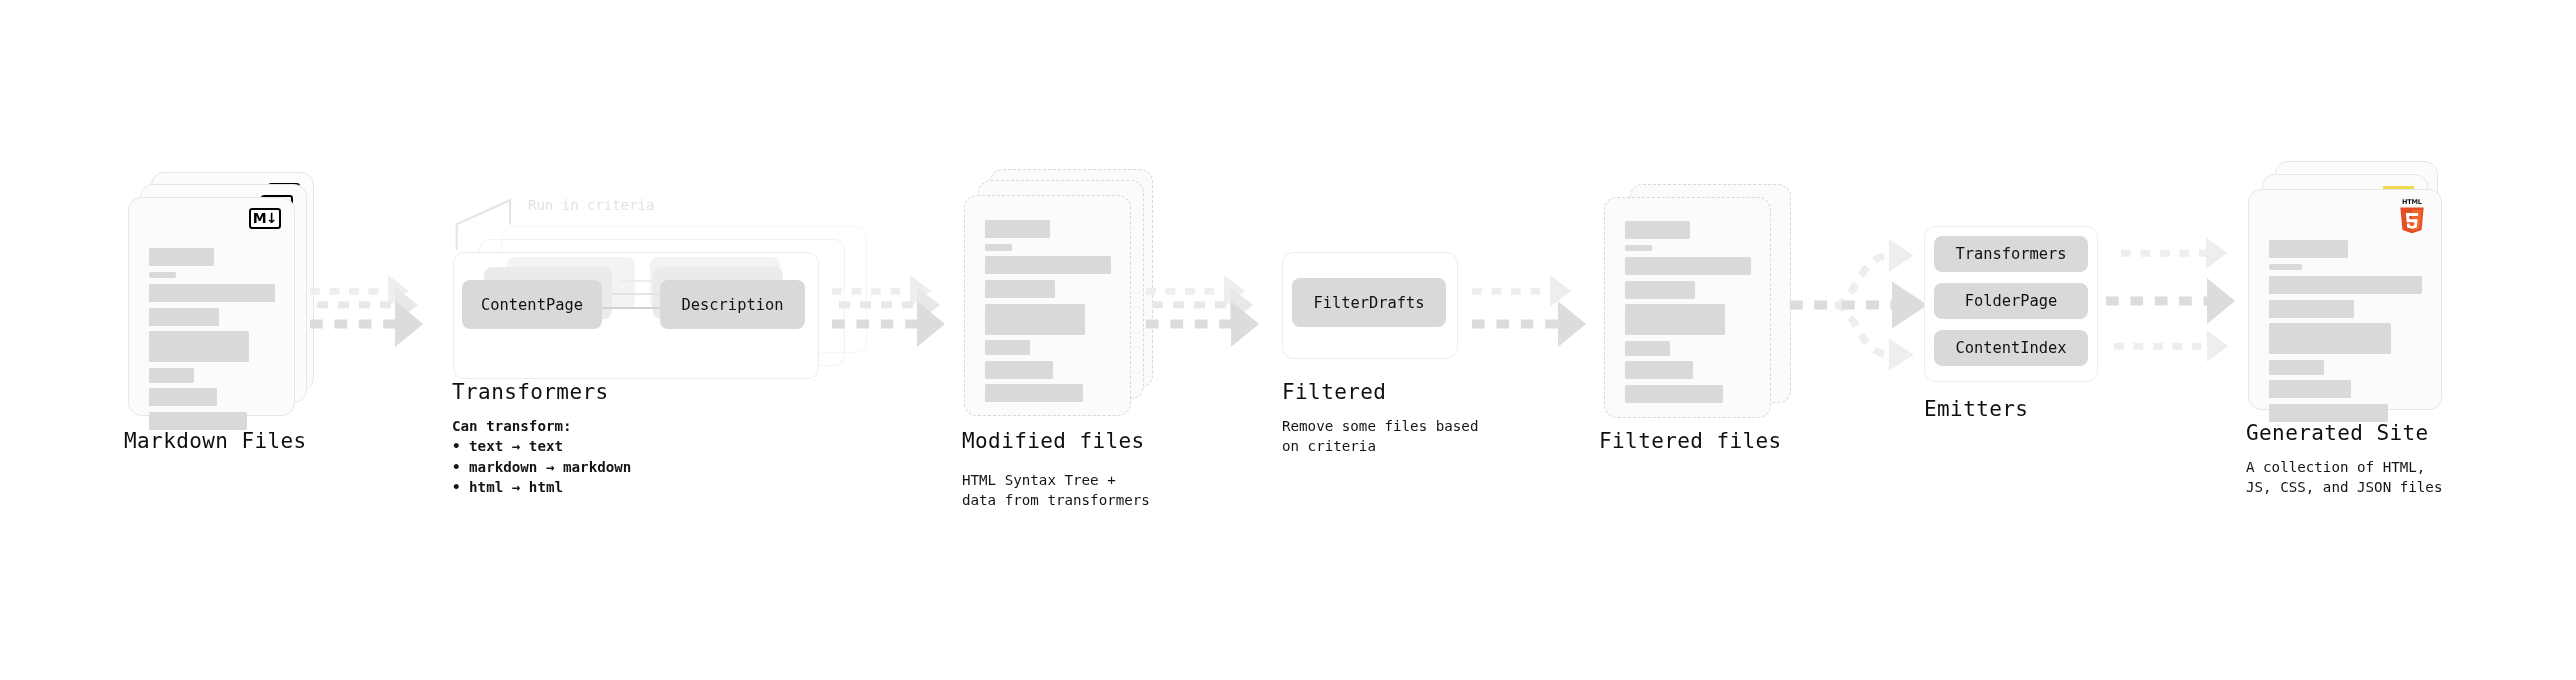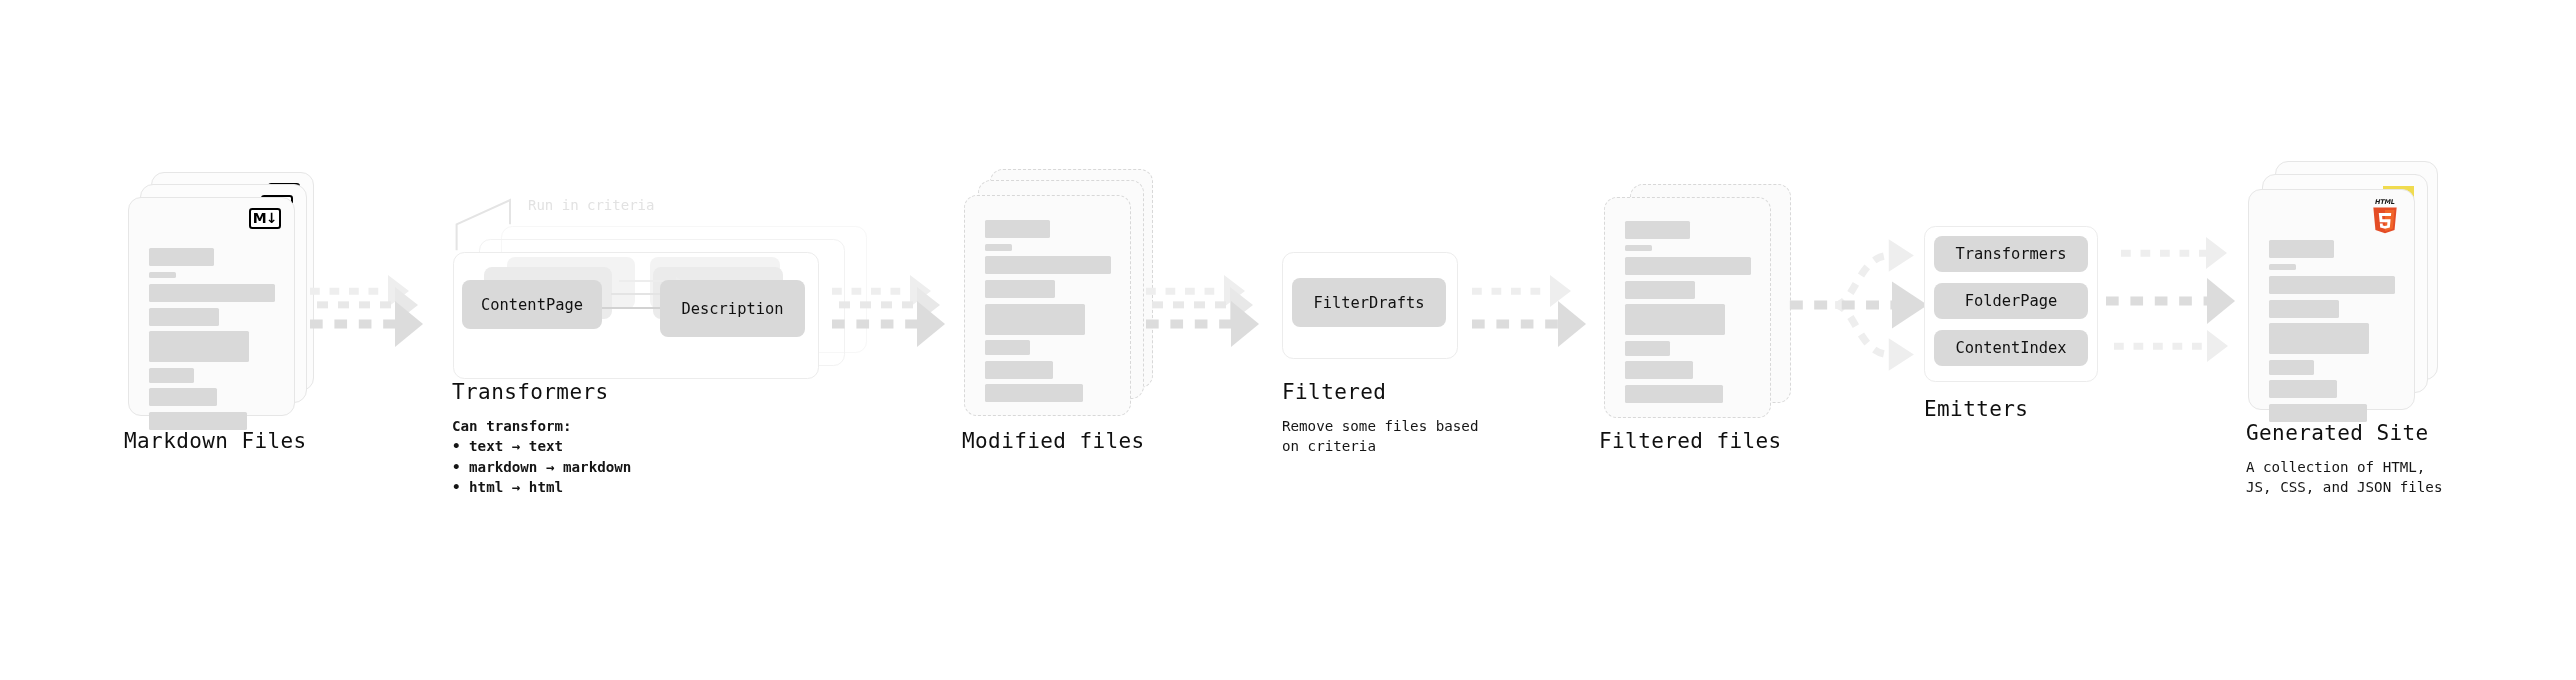--- a/index.html
+++ b/index.html
@@ -191,21 +191,21 @@
   <div class="chip g2" style="left:507px; top:257px; width:128px; height:52px;"></div>
   <div class="chip g2" style="left:650px; top:257px; width:130px; height:52px;"></div>
   <div class="chip g1" style="left:484px; top:267px; width:128px; height:52px;"></div>
   <div class="chip g1" style="left:653px; top:267px; width:130px; height:52px;"></div>
 
   <div class="thin-arrow f2" style="left:619px; top:280px; width:63px;"></div>
   <div class="thin-arrow f1" style="left:611px; top:293px; width:63px;"></div>
   <div class="thin-arrow" style="left:601px; top:307px; width:68px;"></div>
 
   <div class="chip" style="left:462px; top:280px; width:140px; height:49px;">ContentPage</div>
-  <div class="chip" style="left:660px; top:280px; width:145px; height:57px;">Description</div>
+  <div class="chip" style="left:660px; top:280px; width:145px; height:49px;">Description</div>
 
   <div class="cap-title" style="left:452px; top:380px;">Transformers</div>
   <div class="cap-sub bullets" style="left:452px; top:416px;">Can transform:
  • text → text
  • markdown → markdown
  • html → html</div>
 
   <div class="arrow faint small" style="left:832px; top:275px; width:107px; height:32.5px;">
     <div class="dline" style="width:81px;"></div>
     <div class="head" style="left:78px;"></div>
@@ -228,20 +228,22 @@
       <div class="ln" style="height:6.5px;width:22%;"></div>
       <div class="ln" style="height:18px;width:100%;"></div>
       <div class="ln" style="height:18px;width:56%;"></div>
       <div class="ln" style="height:31px;width:80%;"></div>
       <div class="ln" style="height:14.6px;width:36%;"></div>
       <div class="ln" style="height:18px;width:54%;"></div>
       <div class="ln" style="height:18px;width:78%;"></div>
     </div>
   </div>
   <div class="cap-title" style="left:962px; top:429px;">Modified files</div>
+  <div class="cap-sub" style="left:962px; top:470px;">HTML Syntax Tree +
+data from transformers</div>
 
   <div class="arrow faint small" style="left:1146px; top:275px; width:107px; height:32.5px;">
     <div class="dline" style="width:81px;"></div>
     <div class="head" style="left:78px;"></div>
   </div>
   <div class="arrow faint" style="left:1152px; top:286px; width:107px; height:37px;">
     <div class="dline" style="width:81px; height:7.3px; background-size:21px 7.3px;
          background-image:linear-gradient(to right,#e8e8e8 0 11.4px,transparent 11.4px 21px);"></div>
     <div class="head" style="left:78px; border-top-width:18.7px; border-bottom-width:18.7px; border-left-width:23.6px; border-left-color:#e8e8e8;"></div>
   </div>
@@ -308,21 +310,21 @@
     <div class="dline" style="width:96px;"></div>
     <div class="head" style="left:93px;"></div>
   </div>
 
   <div class="doc" style="left:2275px; top:161px; width:163px; height:219px; background:#fcfcfc;">
     <div class="badge-css">CSS</div>
   </div>
   <div class="doc" style="left:2262px; top:174px; width:166px; height:219px; background:#fcfcfc;">
     <div class="badge-js"></div>
   </div>
-  <div class="doc" style="left:2248px; top:189px; width:167px; height:221px;font-style:italic;">
+  <div class="doc" style="left:2248px; top:189px; width:194px; height:221px;">
     <div class="badge-html5">
       <span class="cap">HTML</span>
       <svg width="28" height="29" viewBox="0 0 34 36">
         <path d="M2 2 L32 2 L29.3 31 L17 35 L4.7 31 Z" fill="#e44d26"></path>
         <path d="M17 5 L17 32.4 L27 29.2 L29.2 5 Z" fill="#f16529"></path>
         <path d="M9 9 L25 9 L24.6 13 L13.3 13 L13.6 17 L24.2 17 L23.2 27.5 L17 29.3 L10.8 27.5 L10.4 22.5 L14 22.5 L14.2 25 L17 25.8 L19.8 25 L20.1 21 L10.2 21 L9 9 Z" fill="#ffffff"></path>
       </svg>
     </div>
     <div class="doc-body" style="top:50px; gap:5.7px;">
       <div class="ln" style="height:18px;width:52%;"></div>

